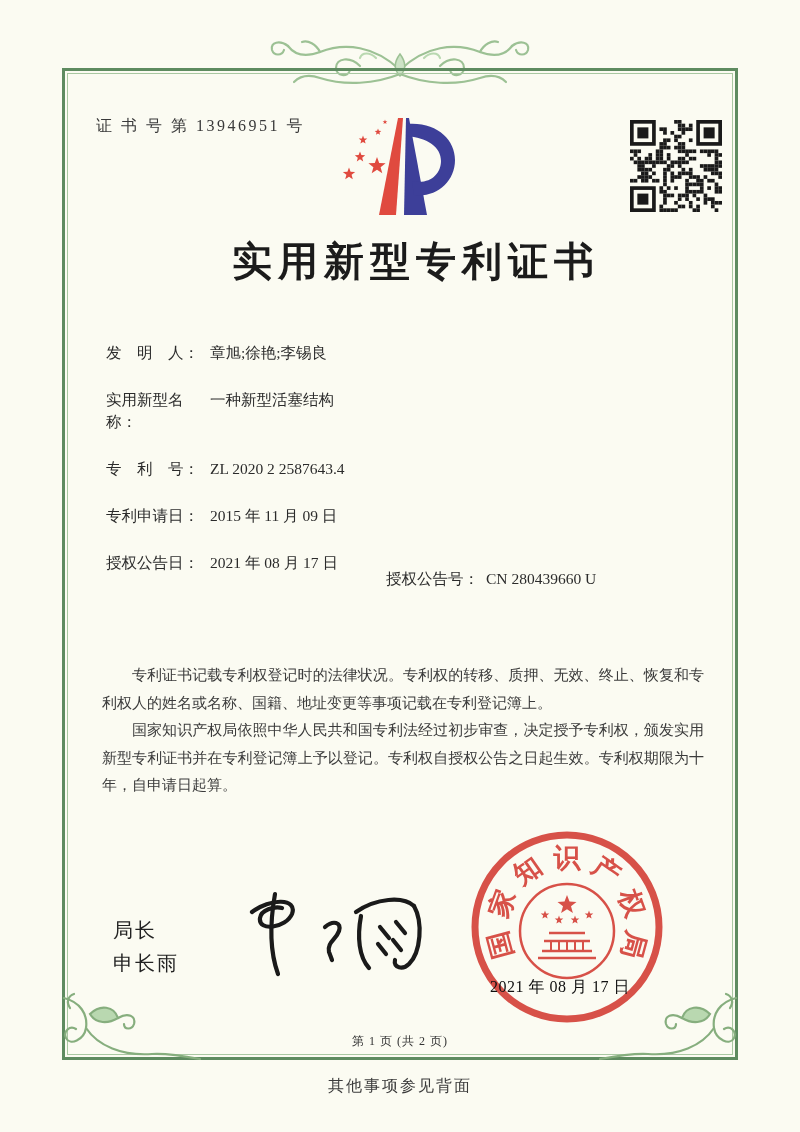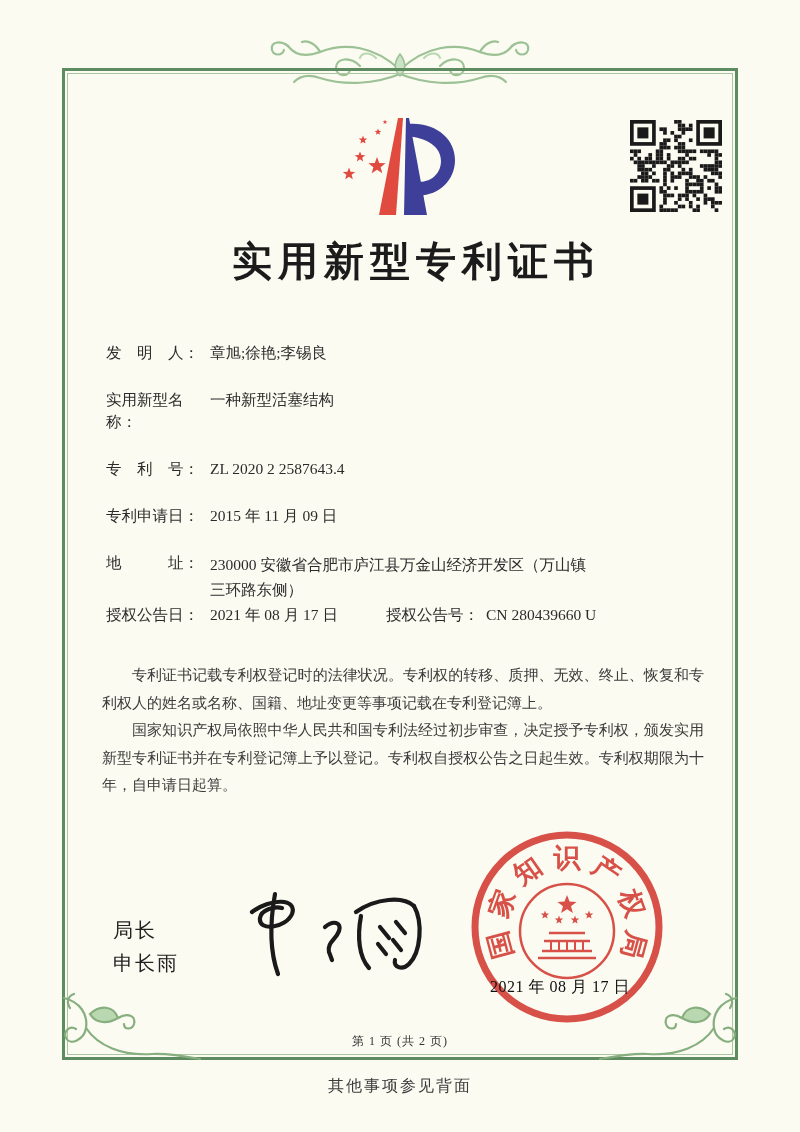--- a/index.html
+++ b/index.html
@@ -43,21 +43,21 @@
   .fields {
     position:absolute; left:106px; top:342px; width:600px;
     font-size:15.5px; color:#2b2b2b;
   }
   .row { display:flex; line-height:22px; margin-bottom:25px; }
   .lbl { flex:0 0 104px; }
   .val { flex:1; white-space:pre-line; }
   .row-address { margin-bottom:2px; }
   .row-address .val { line-height:25px; }
   .row-grant { position:relative; }
-  .pair2 { position:absolute; left:280px; top:0; display:flex; }
+  .pair2 { position:absolute; left:280px; top:16px; display:flex; }
   .pair2 .lbl { flex:0 0 100px; }
 
   .paras {
     position:absolute; left:102px; top:662px; width:602px;
     font-size:15px; line-height:27.5px; text-align:justify; color:#3b3b3b;
   }
   .paras p { text-indent:2em; }
 
   .officer {
     position:absolute; left:113px; top:914px;
@@ -123,20 +123,21 @@
   <svg class="ornament-br" viewBox="0 0 150 74">
     <g fill="none" stroke="#86ae7e" stroke-width="2.2" stroke-linecap="round">
       <path d="M 8,6 C 24,10 32,22 30,36 C 28,48 14,54 10,46 C 7,39 14,33 20,37"></path>
       <path d="M 30,36 C 42,54 66,64 96,62 C 112,61 128,64 144,67"></path>
       <path d="M 34,22 C 44,12 58,14 62,26 C 52,32 40,32 34,22 Z" fill="#b9d8b0"></path>
       <path d="M 62,26 C 72,20 80,24 78,32 C 76,38 68,38 68,32"></path>
       <path d="M 14,16 C 10,10 12,4 18,2"></path>
     </g>
   </svg>
 
+  <div class="cert-no">证 书 号 第 13946951 号</div>
 
   <svg class="logo" viewBox="0 0 132 130">
     <polygon points="62,10 67,10 60,107 43,107" fill="#e04a3f"></polygon>
     <polygon points="70,10 73,10 91,107 68,107" fill="#3d3f99"></polygon>
     <path d="M 72,16 C 101,14 119,32 119,52 C 119,74 100,90 78,87 L 76,73 C 94,77 105,66 105,53 C 105,39 92,30 70,28 Z" fill="#3d3f99"></path>
     <g id="logo-stars" fill="#e04a3f">
         <path d="M41.0,49.0L43.2,54.9L49.6,55.2L44.6,59.2L46.3,65.3L41.0,61.8L35.7,65.3L37.4,59.2L32.4,55.2L38.8,54.9Z" fill="#e04a3f"></path>
         <path d="M24.0,43.5L25.4,47.1L29.2,47.3L26.2,49.7L27.2,53.4L24.0,51.3L20.8,53.4L21.8,49.7L18.8,47.3L22.6,47.1Z" fill="#e04a3f"></path>
         <path d="M13.0,59.5L14.6,63.8L19.2,64.0L15.6,66.8L16.8,71.3L13.0,68.7L9.2,71.3L10.4,66.8L6.8,64.0L11.4,63.8Z" fill="#e04a3f"></path>
         <path d="M27.0,27.5L28.1,30.5L31.3,30.6L28.8,32.6L29.6,35.6L27.0,33.9L24.4,35.6L25.2,32.6L22.7,30.6L25.9,30.5Z" fill="#e04a3f"></path>
@@ -375,25 +376,20 @@
       <span class="val">一种新型活塞结构</span>
     </div>
     <div class="row">
       <span class="lbl">专　利　号：</span>
       <span class="val">ZL 2020 2 2587643.4</span>
     </div>
     <div class="row">
       <span class="lbl">专利申请日：</span>
       <span class="val">2015 年 11 月 09 日</span>
     </div>
-    <div class="row row-address">
-      <span class="lbl">地　　　址：</span>
-      <span class="val">230000 安徽省合肥市庐江县万金山经济开发区（万山镇
-三环路东侧）</span>
-    </div>
     <div class="row row-grant">
       <span class="lbl">授权公告日：</span>
       <span class="val">2021 年 08 月 17 日</span>
       <span class="pair2">
         <span class="lbl">授权公告号：</span>
         <span class="val">CN 280439660 U</span>
       </span>
     </div>
   </div>
 

